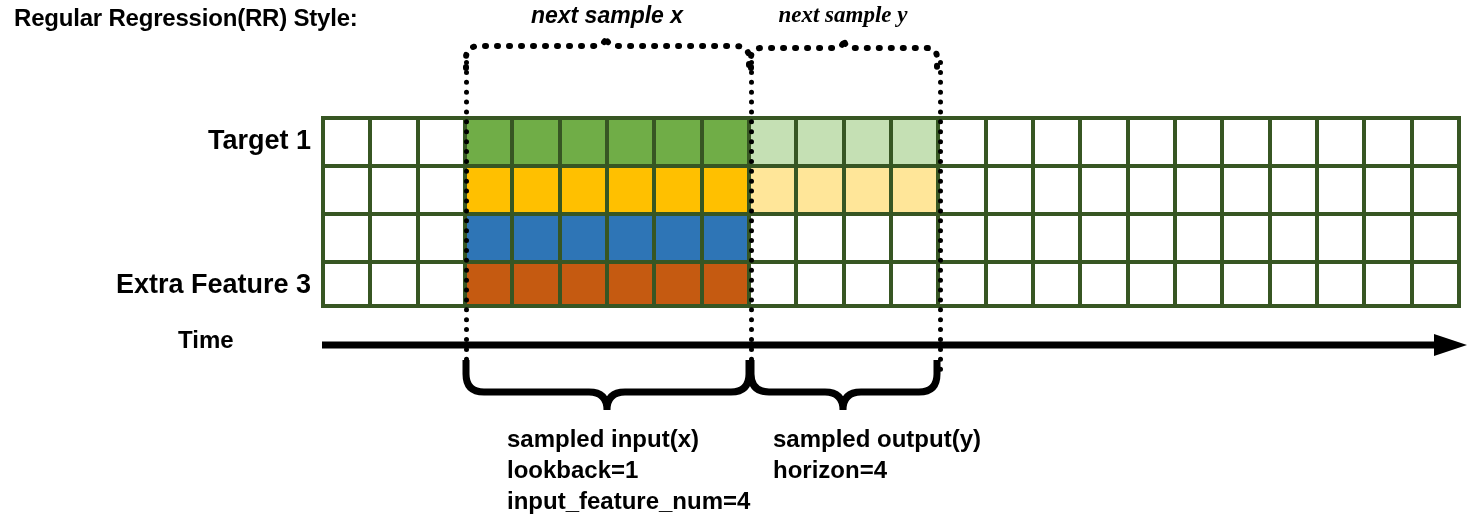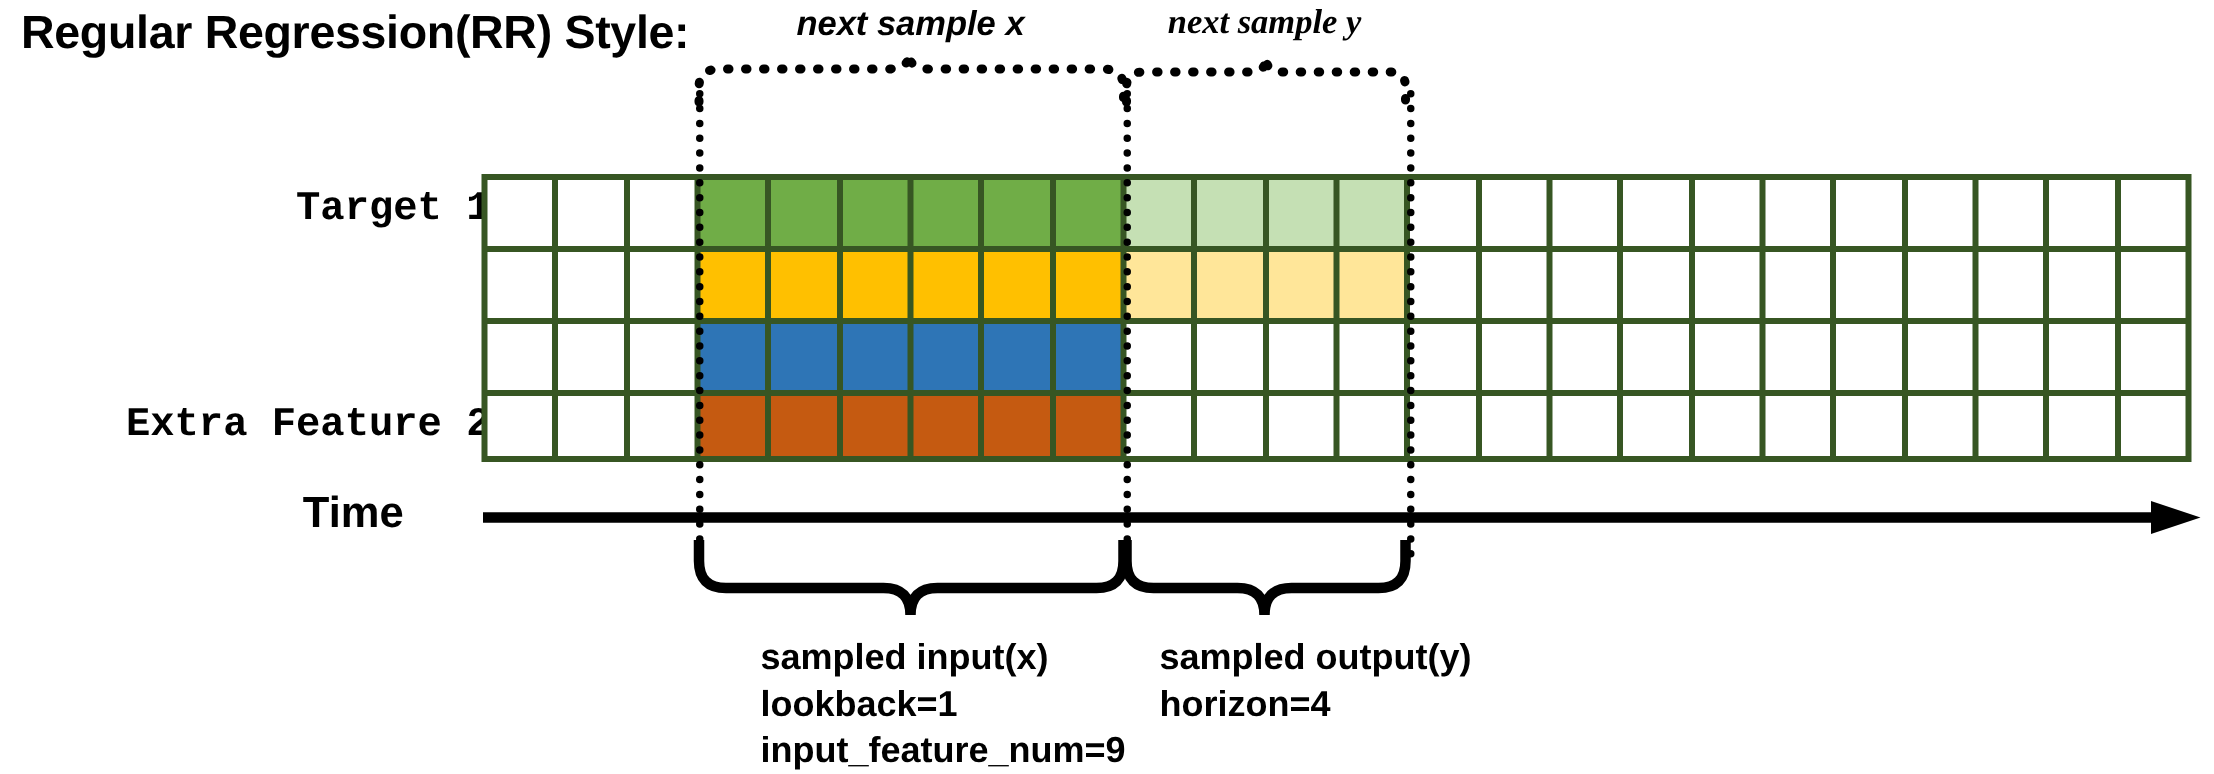--- a/index.html
+++ b/index.html
@@ -14,43 +14,42 @@
     overflow: hidden;
     font-family: "Liberation Sans", sans-serif;
     color: #000000;
   }
 
   
   #title {
     position: absolute;
     left: 14px;
     top: 4px;
-    font-size: 31px;
+    font-size: 24px;
     font-weight: 700;
     letter-spacing: -0.2px;
     white-space: nowrap;
   }
 
   
   .row-label {
     position: absolute;
     right: 0;
     width: 100%;
     text-align: right;
     font-size: 27px;
     font-weight: 700;
     white-space: nowrap;
   }
   #row-labels {
     position: absolute;
-    left: 16px;
+    left: 0;
     top: 116px;
     width: 311px;
     height: 192px;
-    font-family: Liberation Mono, monospace;
   }
   #row-labels .row-label { height: 48px; line-height: 48px; }
   #row-labels .r0 { top: 0px; }
   #row-labels .r1 { top: 48px; }
   #row-labels .r2 { top: 96px; }
   #row-labels .r3 { top: 144px; }
   #row-labels .row-label { position: absolute; }
 
   
   #grid {
@@ -75,25 +74,25 @@
     margin: 4px 0 0 4px;
     background: #ffffff;
     min-width: 0;
   }
   .grid-row:last-child .cell { margin-bottom: 4px; }
   .grid-row .cell:last-child { margin-right: 4px; }
 
   
   #time-label {
     position: absolute;
-    left: 160px;
+    left: 178px;
     top: 326px;
     width: 151px;
-    text-align: center;
-    font-size: 29px;
+    text-align: left;
+    font-size: 24px;
     font-weight: 700;
   }
   #time-axis {
     position: absolute;
     left: 322px;
     top: 328px;
     width: 1150px;
     height: 34px;
   }
 
@@ -131,21 +130,21 @@
     line-height: 1.30;
   }
 </style>
 </head>
 <body>
 
 <div id="title">Regular Regression(RR) Style:</div>
 
 <div id="row-labels">
   <div class="row-label r0">Target 1</div>
-  <div class="row-label r3">Extra Feature 2</div>
+  <div class="row-label r3">Extra Feature 3</div>
 </div>
 
 <div id="grid">
     <div class="grid-row">
       <div class="cell" style="background: rgb(255, 255, 255);"></div>
       <div class="cell" style="background: rgb(255, 255, 255);"></div>
       <div class="cell" style="background: rgb(255, 255, 255);"></div>
       <div class="cell" style="background: rgb(112, 173, 71);"></div>
       <div class="cell" style="background: rgb(112, 173, 71);"></div>
       <div class="cell" style="background: rgb(112, 173, 71);"></div>
@@ -271,18 +270,18 @@
 
   <path d="M 751,360 L 751,374 Q 751,392 769,392 L 825,392 Q 843,392 843,410 Q 843,392 861,392 L 919,392 Q 937,392 937,374 L 937,360" fill="none" stroke="#000000" stroke-width="7" stroke-linecap="butt"></path>
 </svg>
 
 <div class="top-note" style="left:507px; top:2px; width:200px;">next sample x</div>
 <div class="top-note" style="left:743px; top:2px; width:200px;font-family:Liberation Serif, serif;">next sample y</div>
 
 <div class="bottom-note" style="left:507px; top:423px;">
   <div>sampled input(x)</div>
   <div>lookback=1</div>
-  <div>input_feature_num=9</div>
+  <div>input_feature_num=4</div>
 </div>
 <div class="bottom-note" style="left:773px; top:423px;">
   <div>sampled output(y)</div>
   <div>horizon=4</div>
 </div>
 
 </body></html>

